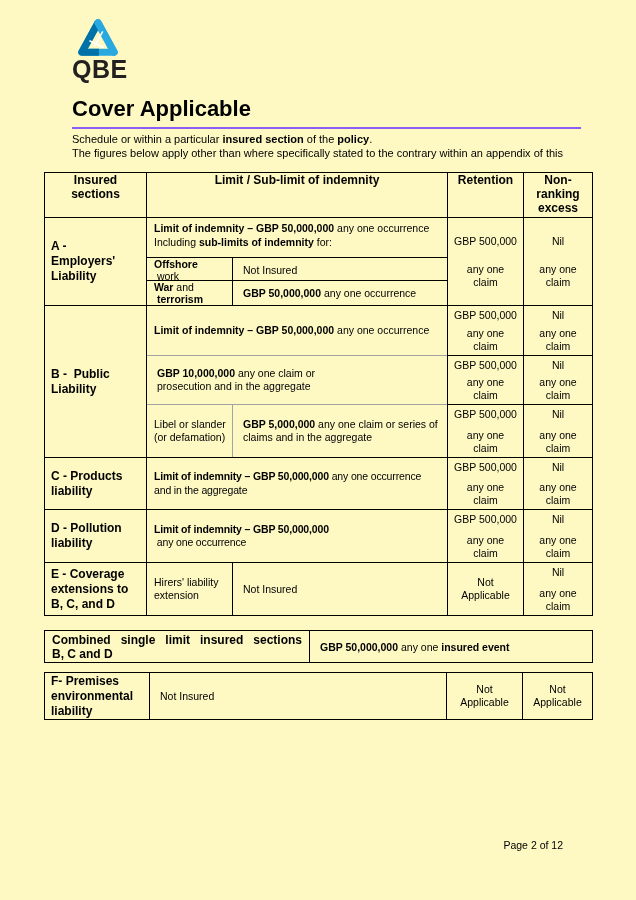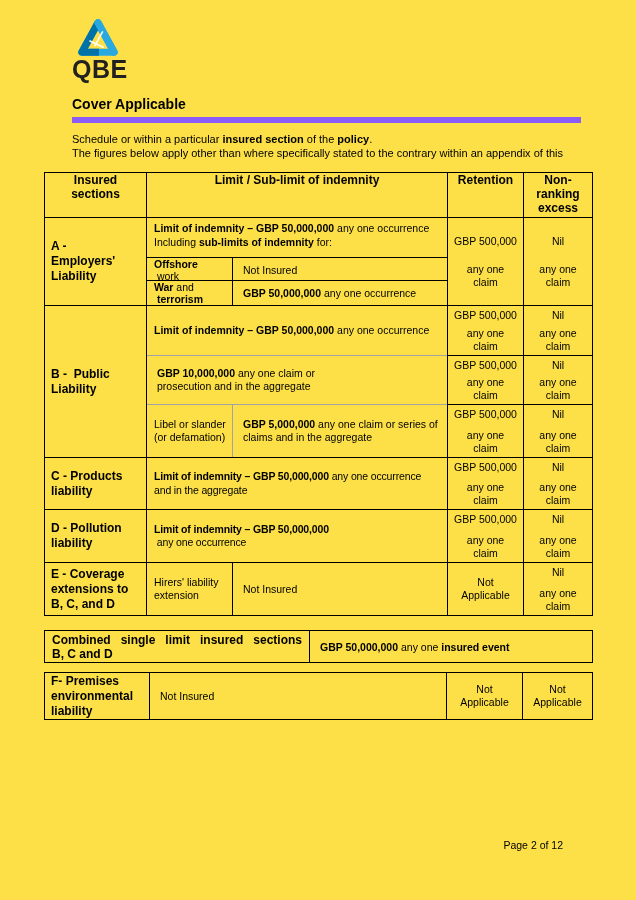--- a/index.html
+++ b/index.html
@@ -1,28 +1,28 @@
 <!DOCTYPE html>
 <html><head>
 <meta charset="utf-8">
 <style>
   html,body{margin:0;padding:0;background:#fff;}
-  .page{position:relative;width:636px;height:900px;background:#fde047;overflow:hidden;
+  .page{position:relative;width:636px;height:900px;background:#fef9c3;overflow:hidden;
         font-family:"Liberation Sans", sans-serif;color:#000;}
   .b{font-weight:bold;}
   [data-bind-rich], [data-bind-rich] div{white-space:pre;}
 
   
   .logo{position:absolute;left:72px;top:18px;}
   .logo svg{display:block;margin-left:6px;}
   .logo-text{font-size:25px;font-weight:bold;letter-spacing:.5px;color:#232020;margin-top:1px;line-height:24px;}
 
   
   .title{position:absolute;left:72px;top:96px;width:509px;margin:0;
-         font-size:14px;font-weight:bold;padding-bottom:5px;border-bottom:6px solid #8b5cf6;}
+         font-size:22px;font-weight:bold;padding-bottom:5px;border-bottom:2px solid #8b5cf6;}
   .intro{position:absolute;left:72px;top:133px;font-size:11px;line-height:13.5px;}
 
   
   .maintable{position:absolute;left:44px;top:172px;width:549px;border:1px solid #000;
              box-sizing:border-box;font-size:10.5px;line-height:13px;}
   .trow{display:grid;grid-template-columns:102px 301px 76px 1fr;border-bottom:1px solid #000;box-sizing:border-box;}
   .trow:last-child{border-bottom:none;}
   .trow > div{border-right:1px solid #000;box-sizing:border-box;min-width:0;overflow:hidden;}
   .trow > div:last-child{border-right:none;}
   .h-hdr{height:45px}.h-a{height:88px}.h-b{height:152px}.h-c{height:52px}.h-d{height:53px}.h-e{height:52px}

